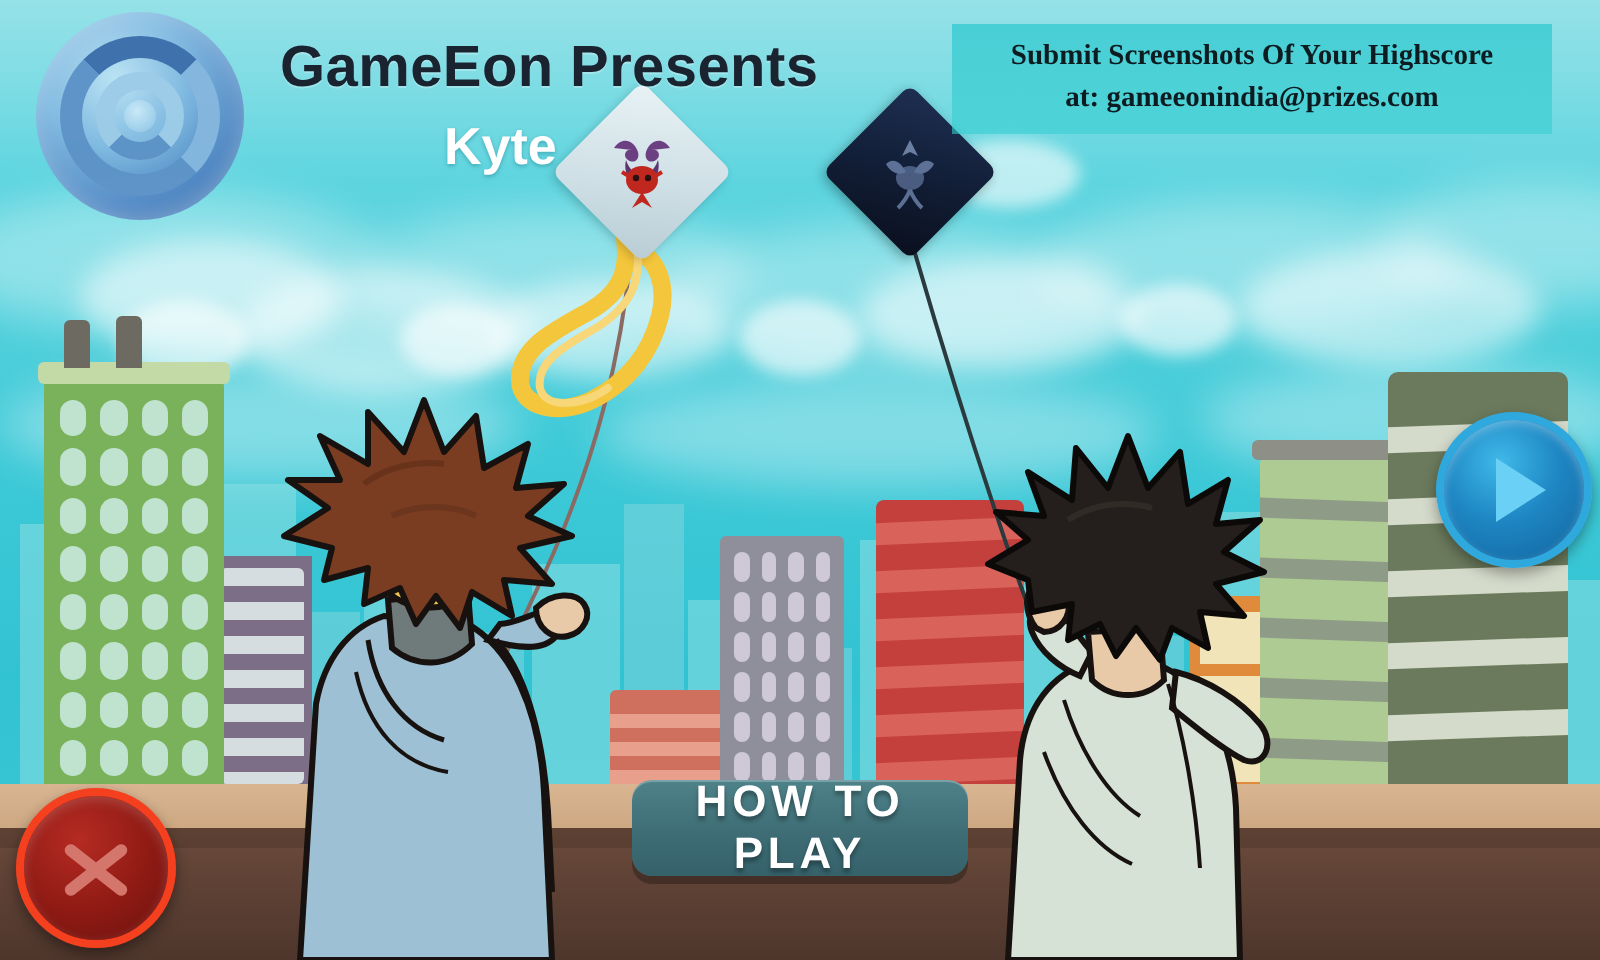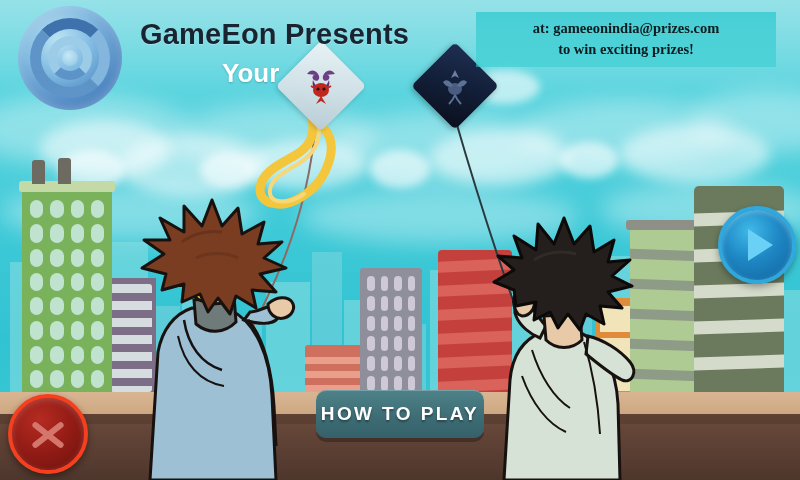--- a/index.html
+++ b/index.html
@@ -51,21 +51,21 @@
 
   .promo{position:absolute;left:476px;top:12px;width:300px;padding:6px 6px 8px;box-sizing:border-box;
     background:linear-gradient(180deg,rgba(44,200,206,.72),rgba(52,206,208,.58));
     text-align:center;font-family:"Liberation Serif",serif;color:#0d1c20;
     font-size:14.5px;font-weight:700;line-height:1.42;}
   .promo div{white-space:nowrap;}
 
   .btn{position:absolute;border:0;cursor:pointer;color:#fff;font-weight:700;
     letter-spacing:2.4px;font-family:"Liberation Sans",sans-serif;
     display:flex;align-items:center;justify-content:center;text-align:center;}
-  .btn-howto{left:316px;top:390px;width:168px;height:48px;border-radius:10px;font-size:19px;
+  .btn-howto{left:316px;top:390px;width:168px;height:48px;border-radius:10px;font-size:22px;
     background:linear-gradient(180deg,#4e8289 0%,#3e6d75 55%,#35616a 100%);
     box-shadow:0 4px 0 rgba(0,0,0,.28),inset 0 1px 0 rgba(255,255,255,.25);
     text-shadow:0 2px 2px rgba(0,0,0,.35);}
   .btn-credits{left:608px;top:386px;width:182px;height:52px;border-radius:10px;font-size:21px;
     background:linear-gradient(180deg,#8cc63f 0%,#76b22c 50%,#5f9a1c 100%);
     box-shadow:0 4px 0 rgba(0,0,0,.26),inset 0 1px 0 rgba(255,255,255,.3);
     text-shadow:0 2px 2px rgba(0,0,0,.3);}
 
   .btn-play{position:absolute;left:718px;top:206px;width:70px;height:70px;border-radius:50%;cursor:pointer;
     background:radial-gradient(circle at 40% 30%,#3fb9e8 0%,#1e87c4 45%,#11639c 100%);
@@ -366,25 +366,25 @@
     <path d="M46,44 C58,36 74,34 88,38" stroke="#3b342f" stroke-width="3" fill="none" opacity=".6"></path>
   </svg>
 
   <div class="logo">
     <div class="r1"></div>
       <div class="r2"></div>
       <div class="r3"></div>
   </div>
 
   <div class="title-main">GameEon Presents</div>
-  <div class="title-sub">Your</div>
+  <div class="title-sub">Kyte</div>
 
   <div class="promo">
+    <div>Submit Screenshots Of Your Highscore</div>
     <div>at: gameeonindia@prizes.com</div>
-    <div>to win exciting prizes!</div>
   </div>
 
   <div class="btn btn-howto">HOW TO PLAY</div>
 
 
   <div class="btn-play">
     <div class="tri"></div>
   </div>
 
   <div class="btn-close">

